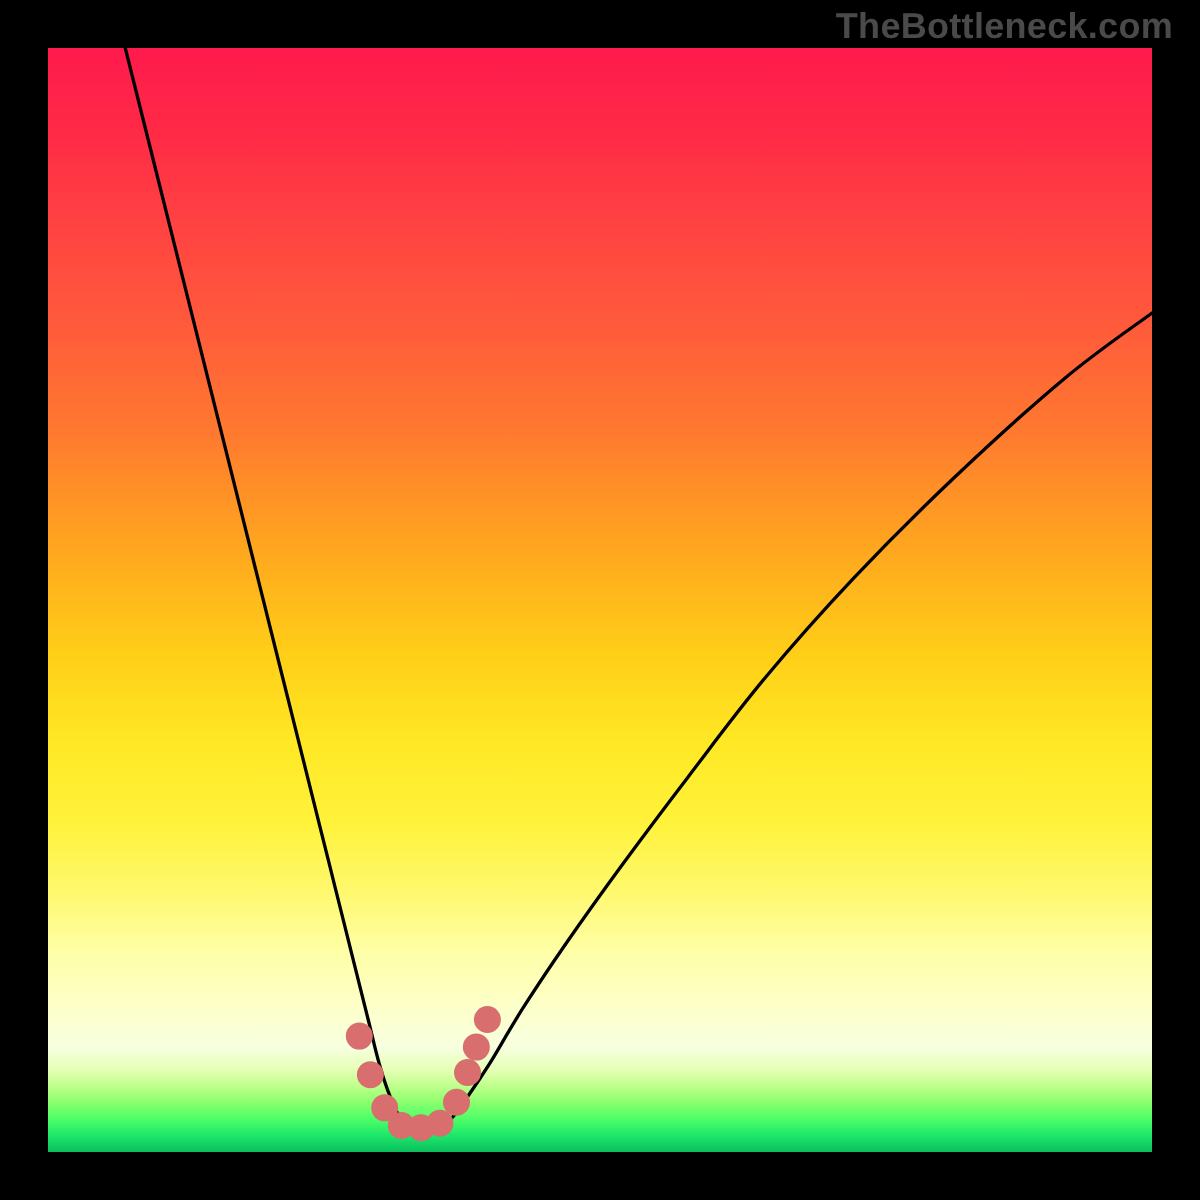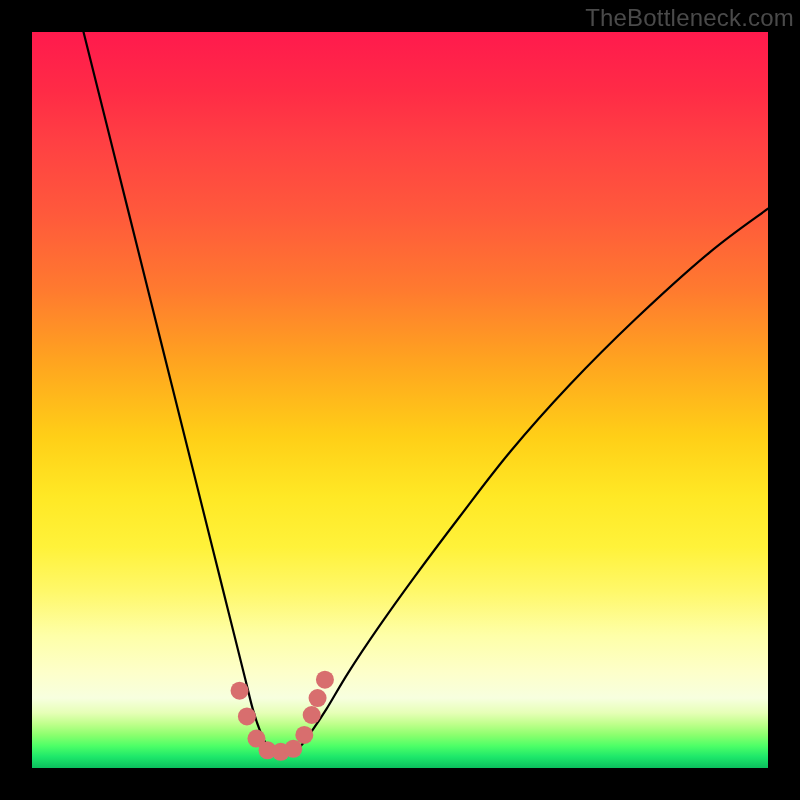--- a/index.html
+++ b/index.html
@@ -44,24 +44,24 @@
       #c0ff8c 94%,
       #8cff6e 95.5%,
       #4dff67 97%,
       #1de76a 98.5%,
       #0bbf5d 100%
     );
   }
   .watermark {
     position: absolute;
     top: 4px;
-    right: 6px;
+    right: 18px;
     color: #4a4a4a;
     font-size: 24px;
-    font-weight: 400;
+    font-weight: 700;
     letter-spacing: 0.2px;
     user-select: none;
   }
   svg.curve {
     position: absolute;
     top: 0;
     left: 0;
     width: 736px;
     height: 736px;
   }

